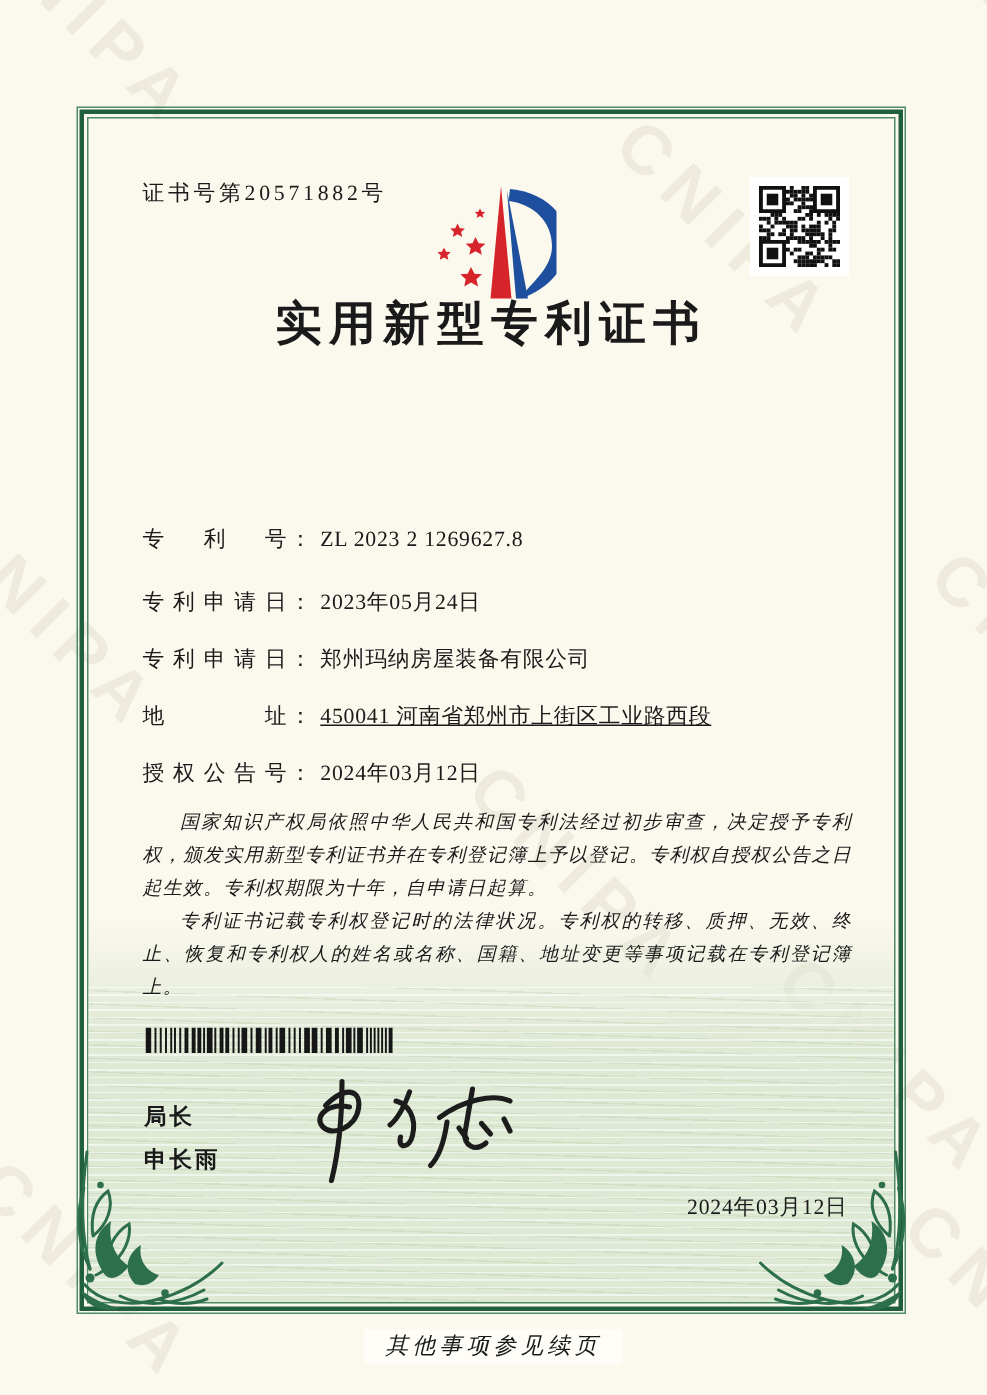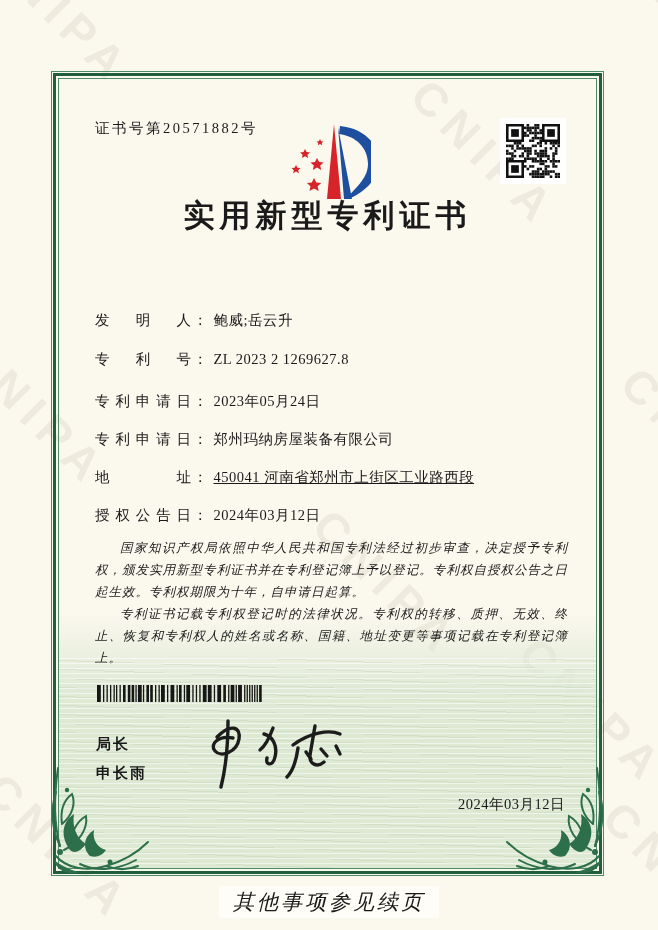--- a/index.html
+++ b/index.html
@@ -74,21 +74,21 @@
   .page-info  { position:absolute; left:0; width:100%; top:774px; text-align:center;
                 font-size:12.5px; letter-spacing:1px; z-index:2; }
 
   
   .corner { position:absolute; width:104px; height:112px; bottom:-10px; z-index:3; overflow:visible; }
   .corner-l { left:-13px; }
   .corner-r { right:-13px; transform:scaleX(-1); }
 
   
   .cont-note { position:absolute; top:886px; left:50%; transform:translateX(-50%);
-               font-size:21px; font-style:italic; letter-spacing:3px;
+               font-size:15px; font-style:italic; letter-spacing:3px;
                background:#fefdf8; padding:2px 14px; z-index:2; }
 </style>
 </head>
 <body>
 
 <span class="wm wm1">CNIPA</span>
 <span class="wm wm2">CNIPA</span>
 <span class="wm wm3">CNIPA</span>
 <span class="wm wm4">CNIPA</span>
 <span class="wm wm5">CNIPA</span>
@@ -290,37 +290,34 @@
                   <rect x="34" y="40" width="2" height="2"></rect>
                   <rect x="38" y="40" width="2" height="2"></rect>
                   <rect x="40" y="40" width="2" height="2"></rect>
                 </g>
         </g>
       </svg>
     </div>
 
     <div class="doc-title">实用新型专利证书</div>
 
-    <div class="row r2">
-      <span class="flabel">发明人</span><span class="fsep">：</span><span class="fvalue">鲍威;岳云升</span>
-    </div>
     <div class="row r3">
       <span class="flabel">专利号</span><span class="fsep">：</span><span class="fvalue">ZL 2023 2 1269627.8</span>
     </div>
     <div class="row r4">
       <span class="flabel">专利申请日</span><span class="fsep">：</span><span class="fvalue">2023年05月24日</span>
     </div>
     <div class="row r5">
       <span class="flabel">专利申请日</span><span class="fsep">：</span><span class="fvalue">郑州玛纳房屋装备有限公司</span>
     </div>
     <div class="row r6">
       <span class="flabel">地址</span><span class="fsep">：</span><span class="fvalue">450041 河南省郑州市上街区工业路西段</span>
     </div>
     <div class="row r7">
-      <span class="flabel">授权公告日</span><span class="fsep">：</span><span class="fvalue">2024年03月12日</span>
+      <span class="flabel">授权公告号</span><span class="fsep">：</span><span class="fvalue">2024年03月12日</span>
     </div>
 
     <div class="paras">
       <p>国家知识产权局依照中华人民共和国专利法经过初步审查，决定授予专利权，颁发实用新型专利证书并在专利登记簿上予以登记。专利权自授权公告之日起生效。专利权期限为十年，自申请日起算。</p>
       <p>专利证书记载专利权登记时的法律状况。专利权的转移、质押、无效、终止、恢复和专利权人的姓名或名称、国籍、地址变更等事项记载在专利登记簿上。</p>
     </div>
 
     <div class="barcode">
       <svg viewBox="0 0 168 17" preserveAspectRatio="none">
               <g fill="#161616">

